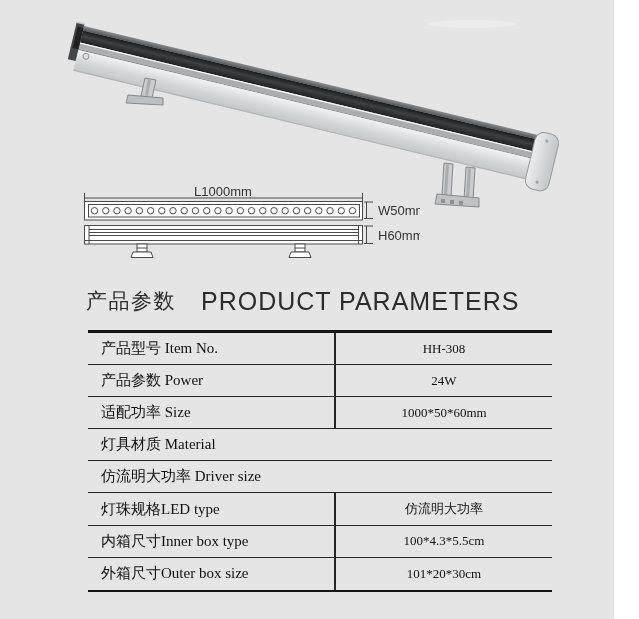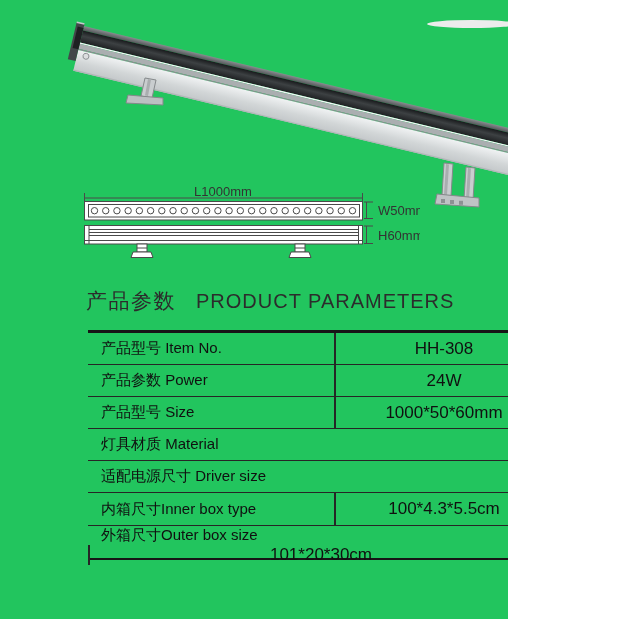--- a/index.html
+++ b/index.html
@@ -1,58 +1,59 @@
 <!DOCTYPE html>
 <html><head>
 <meta charset="utf-8">
 <style>
   html,body { margin:0; padding:0; background:#ffffff; }
   .canvas {
     position:relative;
-    width:508px; height:619px;
-    background:#22c55e;
+    width:614px; height:619px;
+    background:#e5e5e5;
     overflow:hidden;
     font-family:"Liberation Sans", sans-serif;
   }
   svg { display:block; }
   .photo-svg { position:absolute; left:0; top:0; }
   .diagram-svg { position:absolute; left:70px; top:183px; }
   .diagram-svg text { font-family:"Liberation Sans", sans-serif; font-size:13px; fill:#333333; }
 
   .section-title {
     position:absolute; left:86px; top:287px;
-    display:flex; align-items:center; gap:2px;
+    display:flex; align-items:flex-start; gap:25px;
     color:#2c2c2c; white-space:nowrap;
   }
   .section-title .zh { font-size:21px; letter-spacing:1.5px; }
-  .section-title .en { font-size:20px; letter-spacing:1px;margin-left:18px; }
+  .section-title .en { font-size:25px; letter-spacing:1px; }
 
   .spec-table {
     position:absolute; left:88px; top:330px; width:464px;
     border-top:3px solid #161616;
     border-bottom:2px solid #161616;
+    font-family:Liberation Serif, serif;
   }
   .spec-row {
     display:flex; height:32.1px;
     border-bottom:1px solid #262626;
     box-sizing:border-box;
   }
-  .spec-row:last-child { border-bottom:none;flex-direction:column; }
+  .spec-row:last-child { border-bottom:none; }
   .cell-label {
     width:246px; box-sizing:border-box;
     display:flex; align-items:center;
     padding-left:13px;
     font-size:15px; color:#101010;
     white-space:nowrap;
   }
   .cell-value {
     flex:1;
     border-left:2px solid #262626;
     display:flex; align-items:center; justify-content:center;
-    font-size:17px; color:#101010;
+    font-size:13px; color:#101010;
     white-space:nowrap;
   }
 </style>
 </head>
 <body>
 
 <div class="canvas">
 
   <svg class="photo-svg" width="639" height="220" viewBox="0 0 639 220">
     <defs>
@@ -203,28 +204,32 @@
   <div class="spec-table">
     <div class="spec-row">
       <div class="cell-label">产品型号 Item No.</div>
       <div class="cell-value">HH-308</div>
     </div>
     <div class="spec-row">
       <div class="cell-label">产品参数 Power</div>
       <div class="cell-value">24W</div>
     </div>
     <div class="spec-row">
-      <div class="cell-label">产品型号 Size</div>
+      <div class="cell-label">适配功率 Size</div>
       <div class="cell-value">1000*50*60mm</div>
     </div>
     <div class="spec-row">
       <div class="cell-label">灯具材质 Material</div>
     </div>
     <div class="spec-row">
-      <div class="cell-label">适配电源尺寸 Driver size</div>
+      <div class="cell-label">仿流明大功率 Driver size</div>
+    </div>
+    <div class="spec-row">
+      <div class="cell-label">灯珠规格LED type</div>
+      <div class="cell-value">仿流明大功率</div>
     </div>
     <div class="spec-row">
       <div class="cell-label">内箱尺寸Inner box type</div>
       <div class="cell-value">100*4.3*5.5cm</div>
     </div>
     <div class="spec-row">
       <div class="cell-label">外箱尺寸Outer box size</div>
       <div class="cell-value">101*20*30cm</div>
     </div>
   </div>

